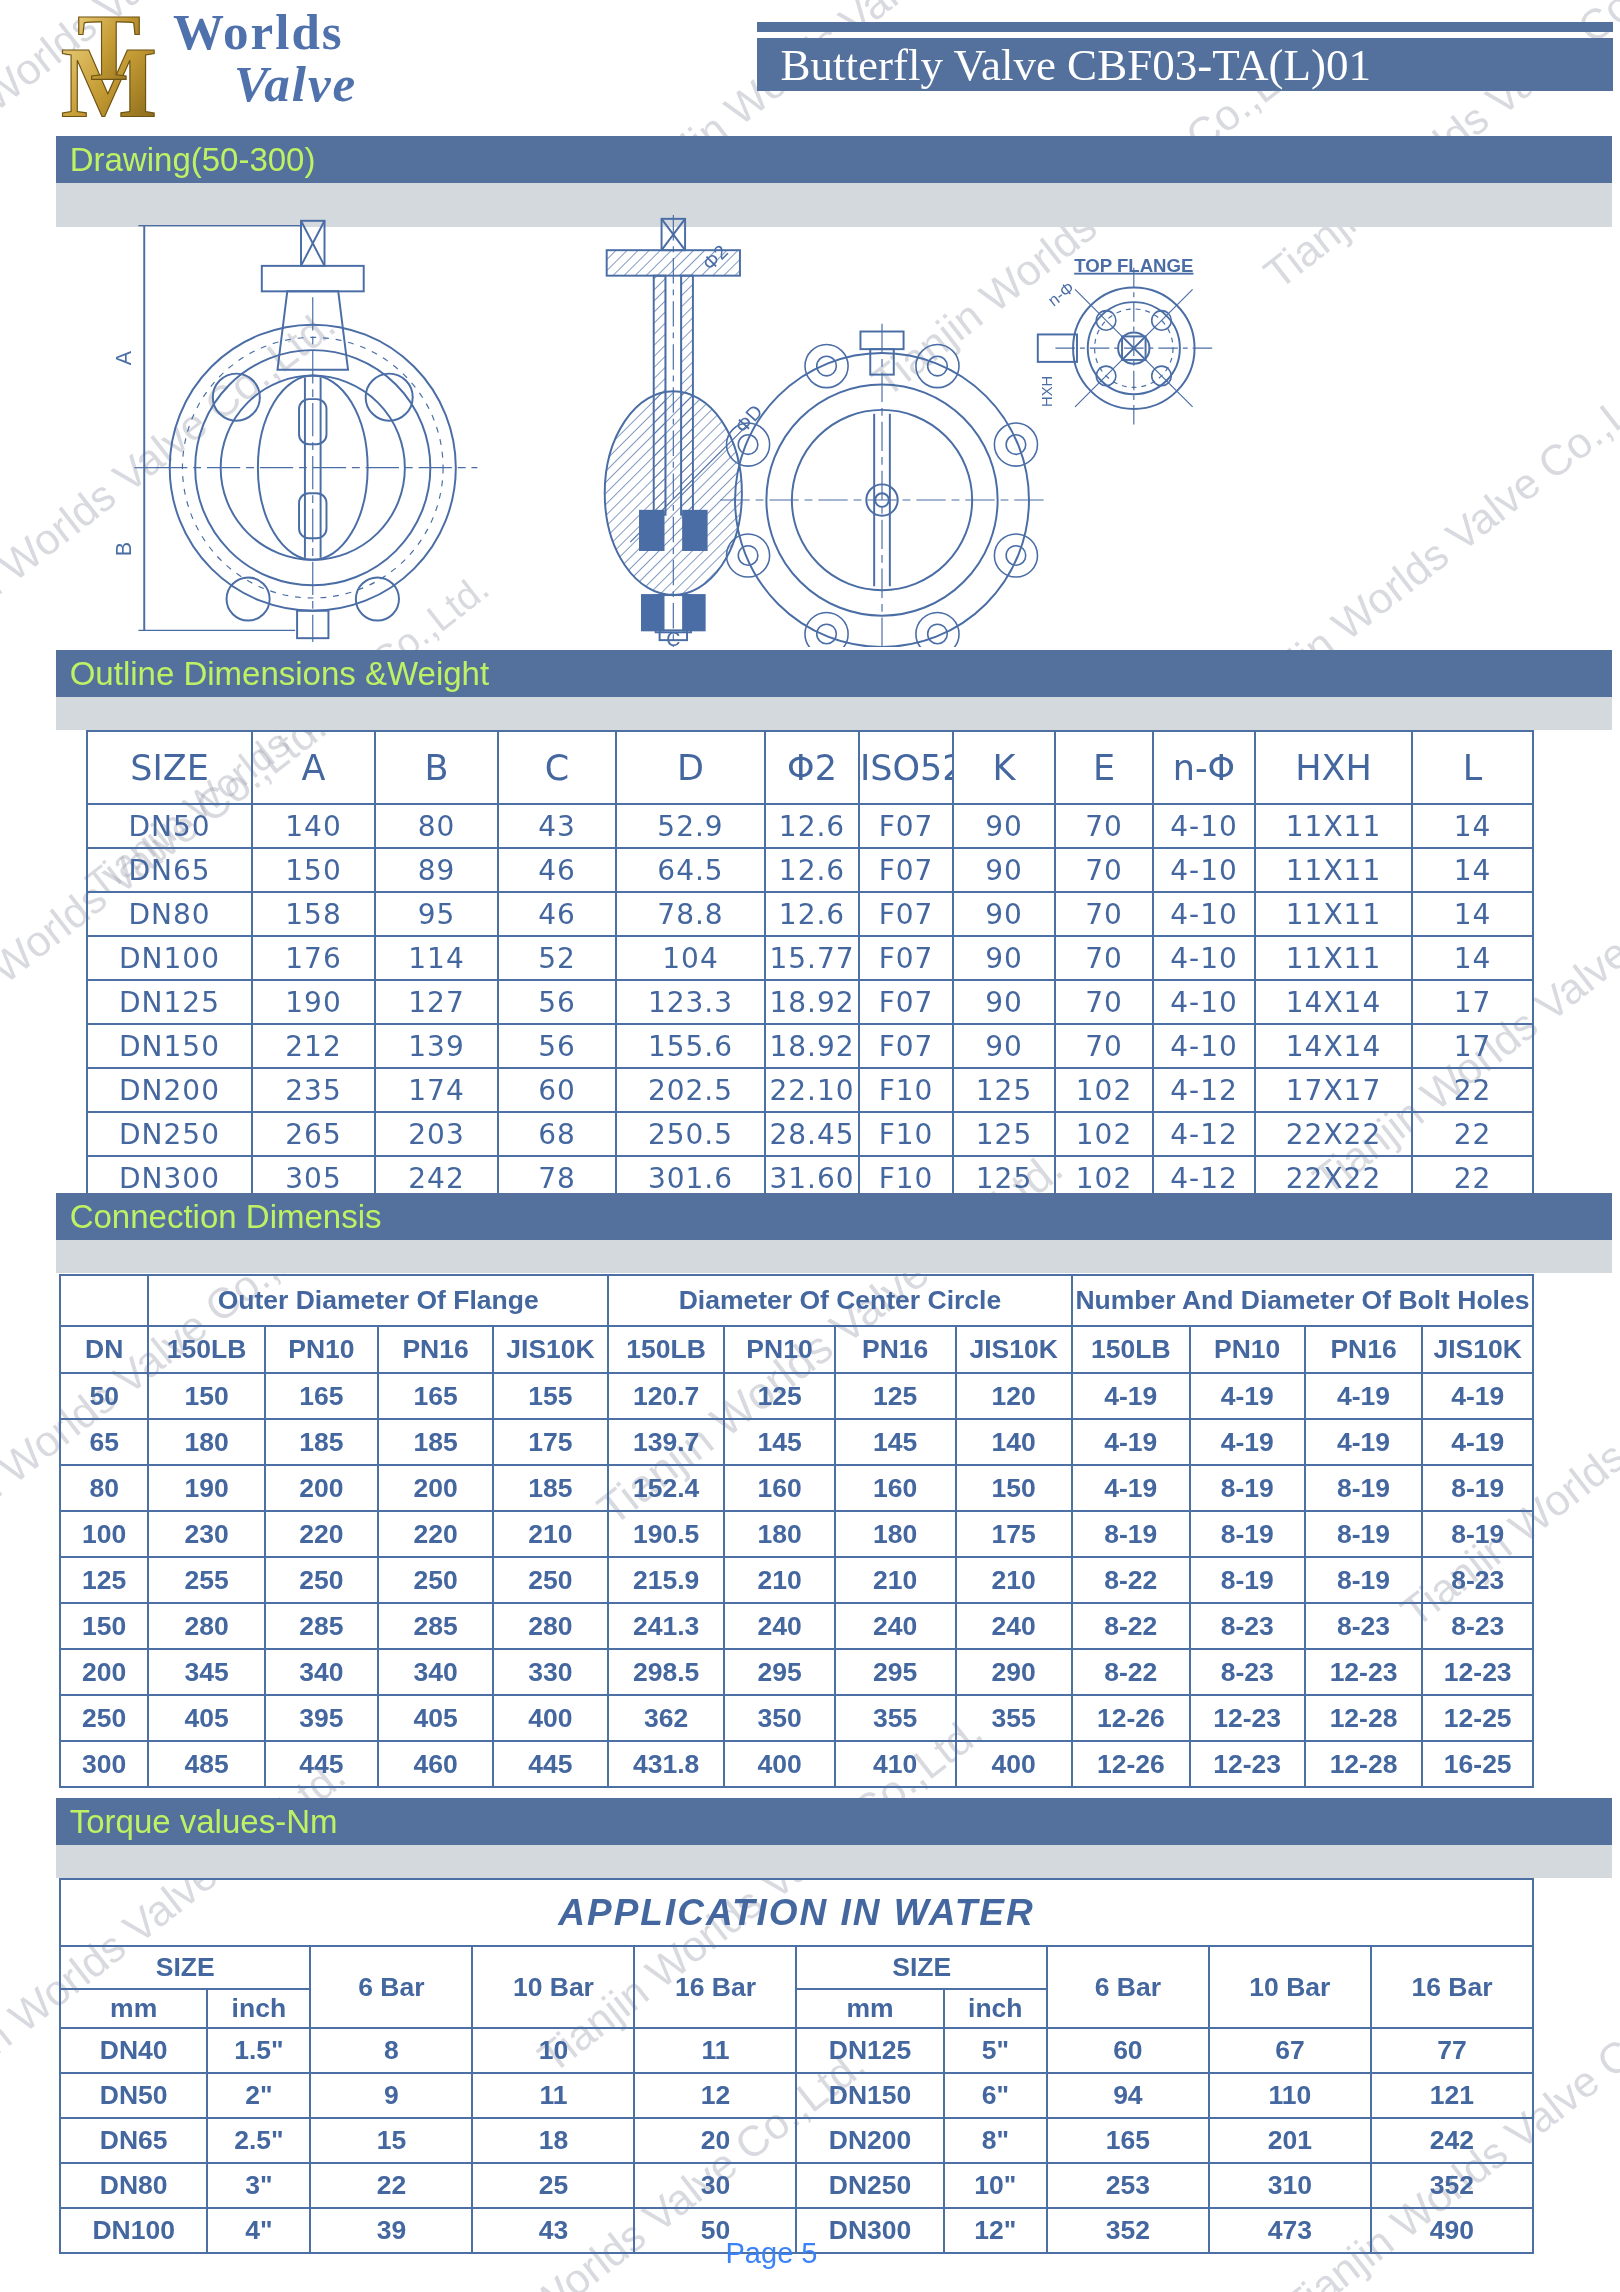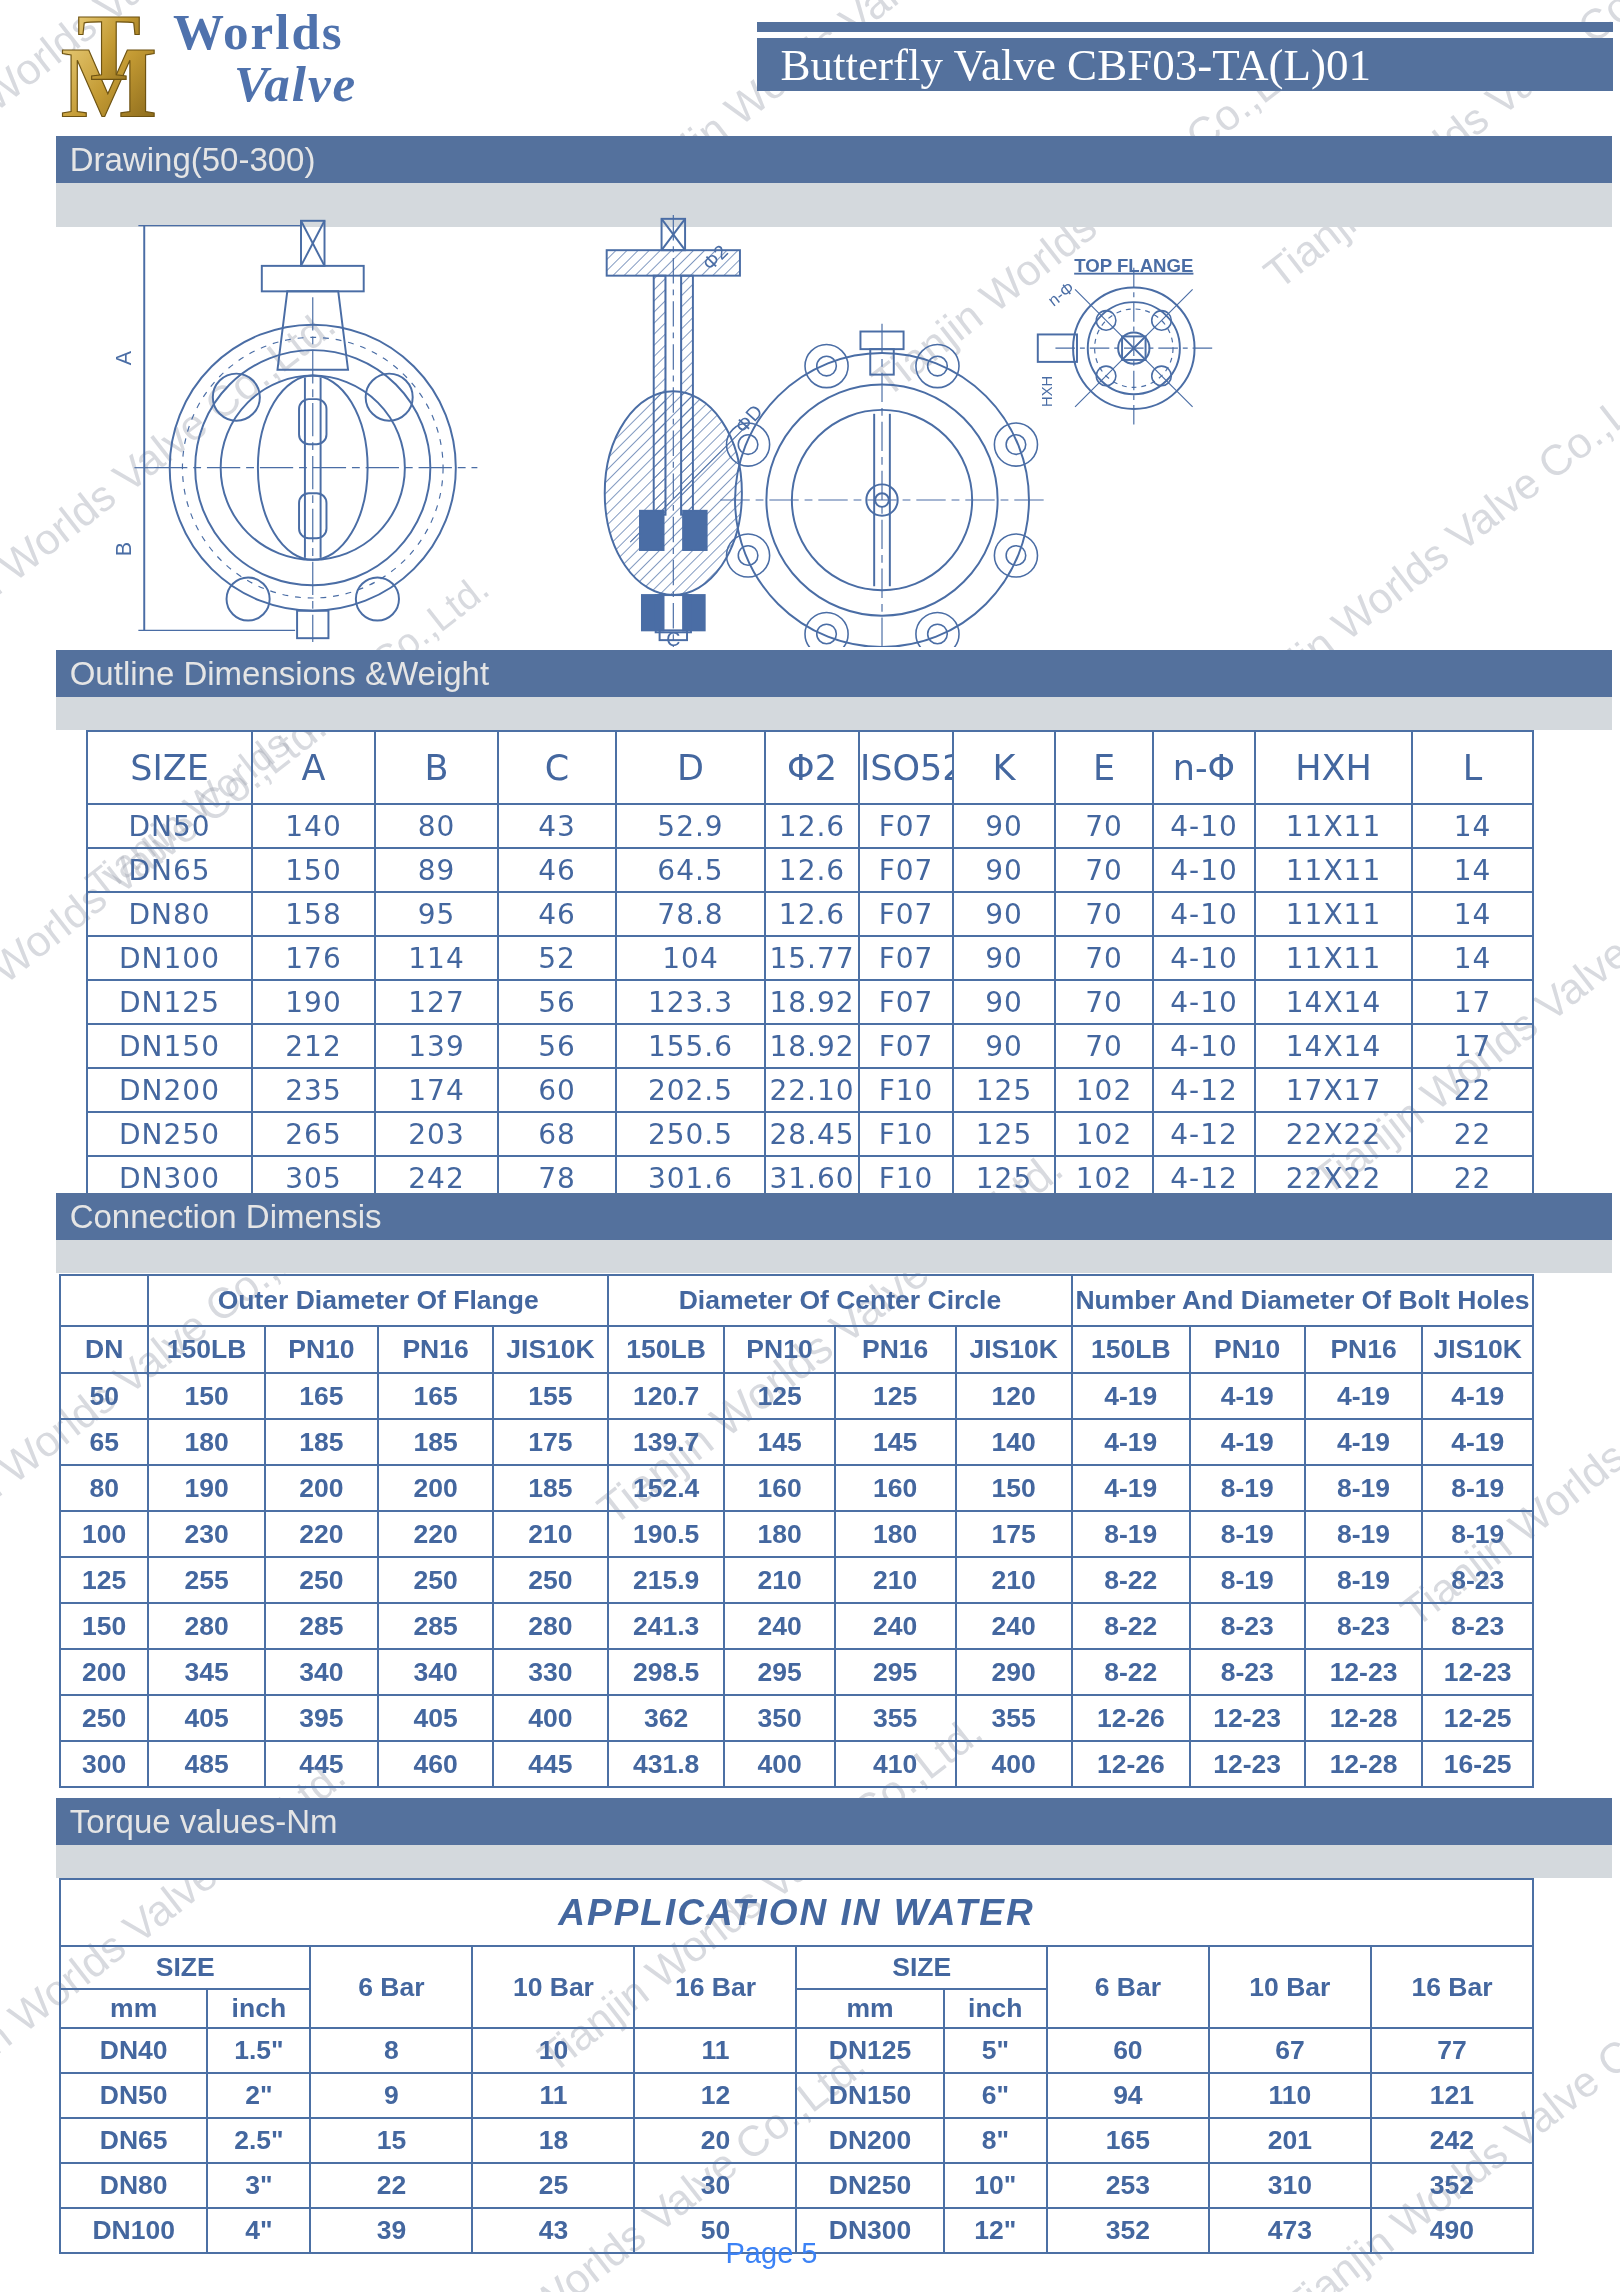--- a/index.html
+++ b/index.html
@@ -14,21 +14,21 @@
   .logo-text{margin-left:5.9px;font-family:"Liberation Serif",serif;font-weight:bold;
              color:#4f72ad;line-height:1.02;text-shadow:0 0 2px #ffffff,1px 1px 0 #ffffff;}
   .logo-line1{font-size:51px;letter-spacing:2px;}
   .logo-line2{font-size:51px;letter-spacing:2px;padding-left:61px;font-style:italic;}
   .title-stripe{position:absolute;left:757px;top:21.6px;width:856px;height:10.8px;background:#54719d;z-index:2;}
   .title-bar{position:absolute;left:757px;top:38px;width:856px;height:53px;background:#54719d;z-index:2;
              color:#ffffff;font-family:"Liberation Serif",serif;font-size:45px;
              display:flex;align-items:center;padding-left:23.5px;box-sizing:border-box;}
   
   .section-bar{position:absolute;left:56px;width:1556px;height:47px;background:#54719d;z-index:2;
-               color:#e5e5e5;font-size:33px;display:flex;align-items:center;
+               color:#bef264;font-size:33px;display:flex;align-items:center;
                padding-left:13.7px;box-sizing:border-box;}
   .gray-strip{position:absolute;left:56px;width:1556px;background:#d4d9dd;z-index:1;}
   
   .drawing{position:absolute;left:56px;top:211px;width:1556px;height:436px;z-index:1;}
   
   table{border-collapse:collapse;table-layout:fixed;position:absolute;z-index:1;background:transparent;}
   td,th{border:2px solid #4c70a4;text-align:center;color:#44679f;overflow:hidden;padding:0;}
   .t1{left:86px;top:730px;width:1446px;border:2.9px solid #4c70a4;}
   .t1 th{font-size:35px;font-weight:normal;font-family:"DejaVu Sans",sans-serif;height:71px;}
   .t1 td{font-size:28px;font-weight:normal;font-family:"DejaVu Sans",sans-serif;letter-spacing:1px;height:42px;}

